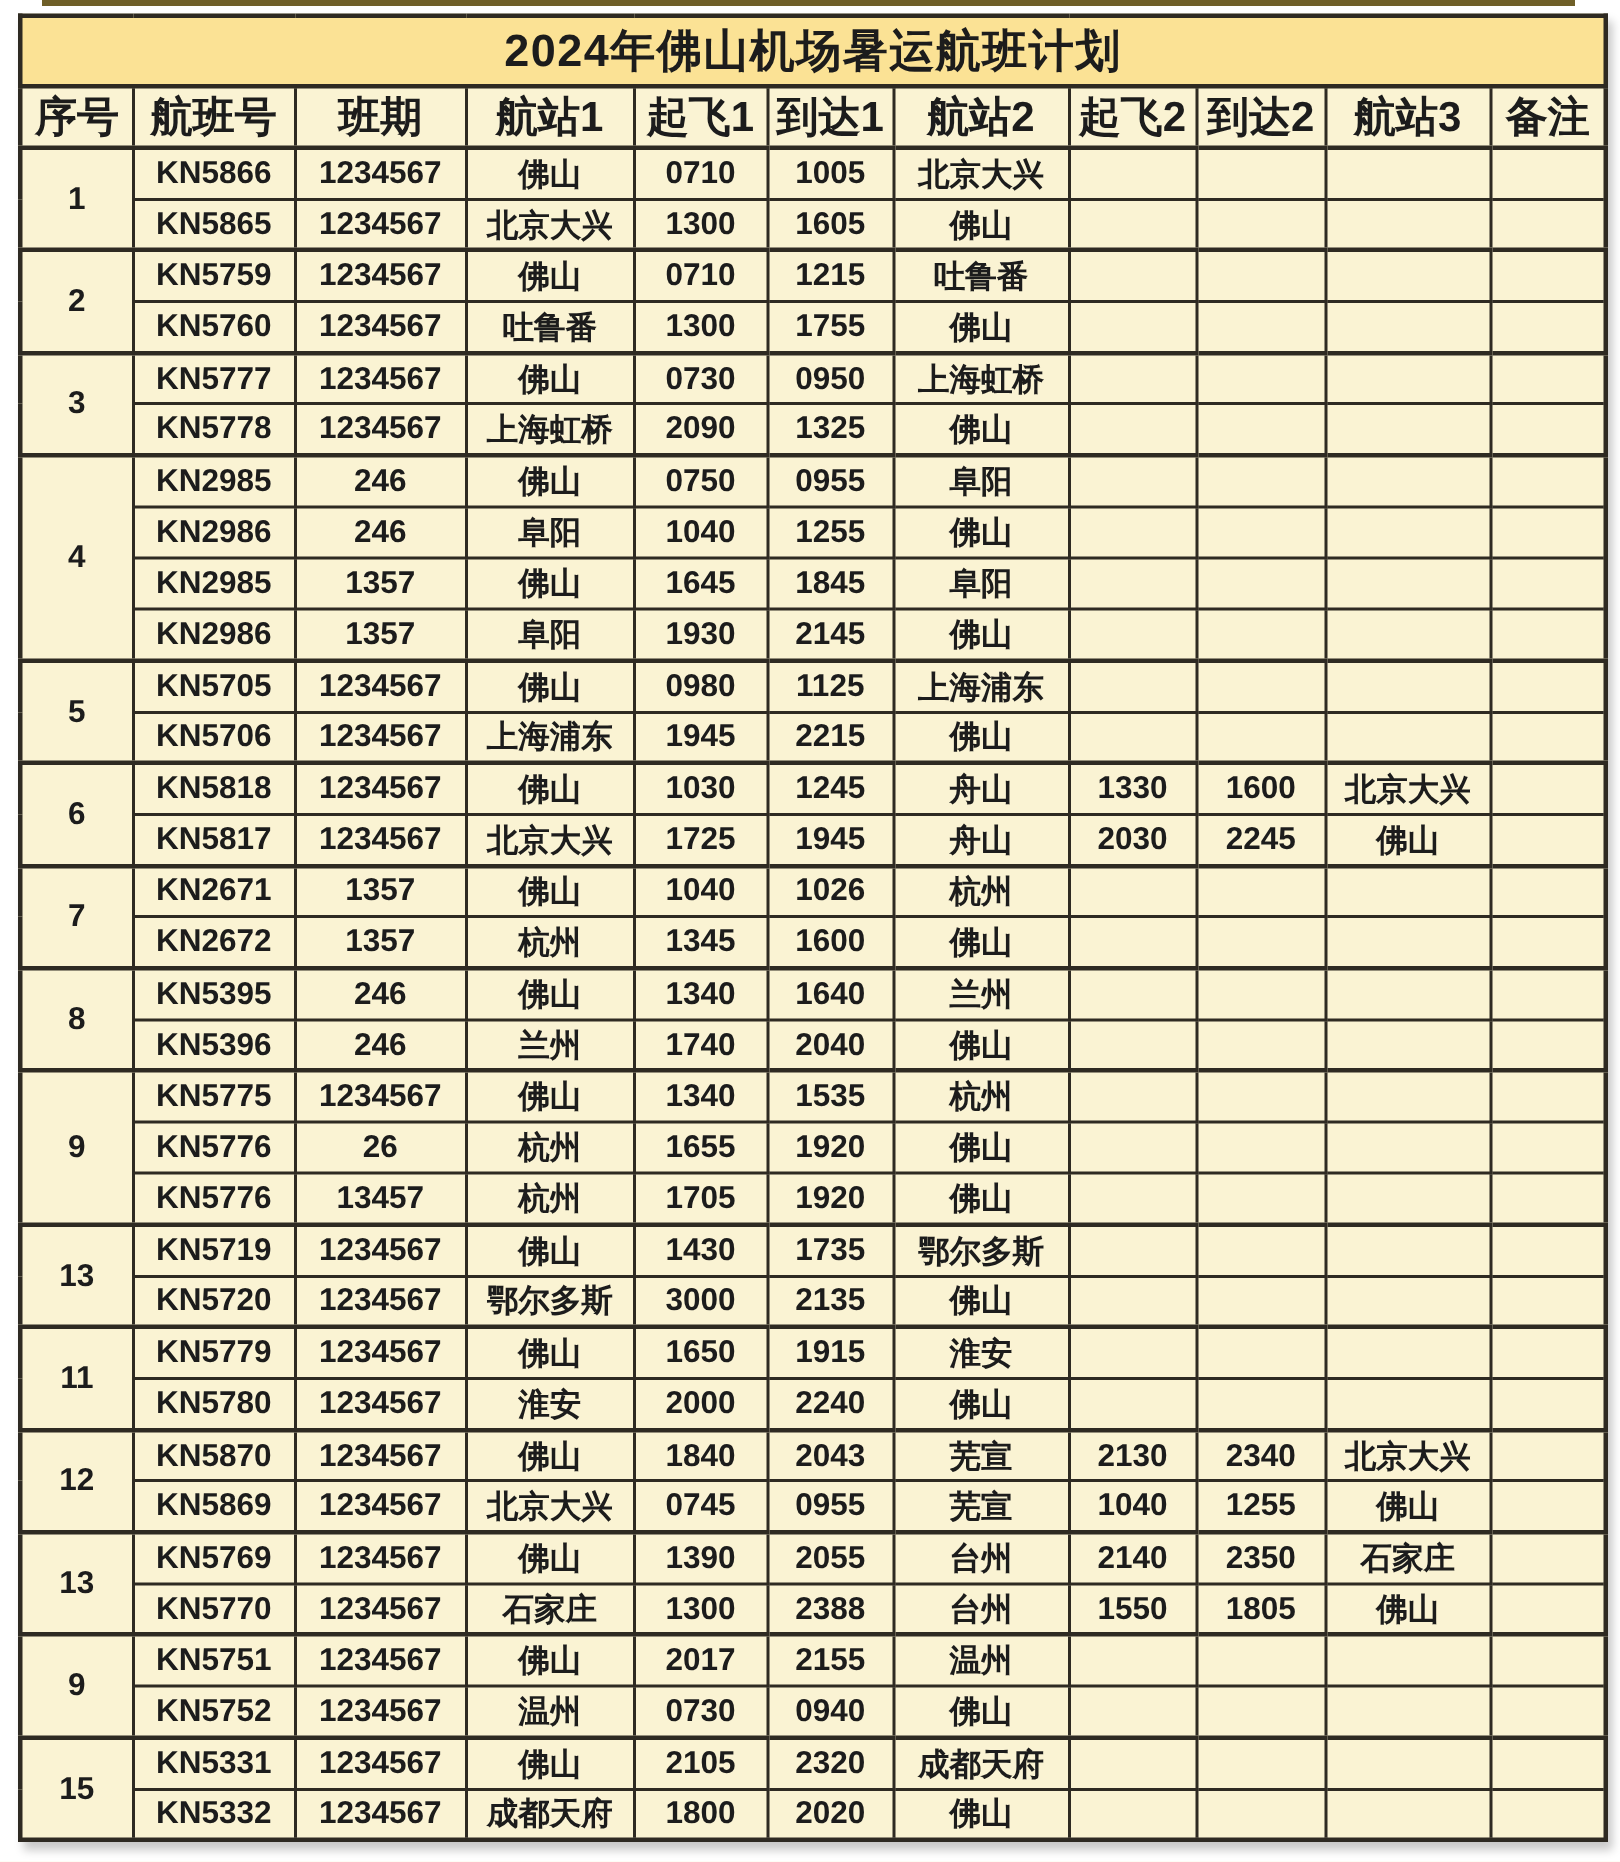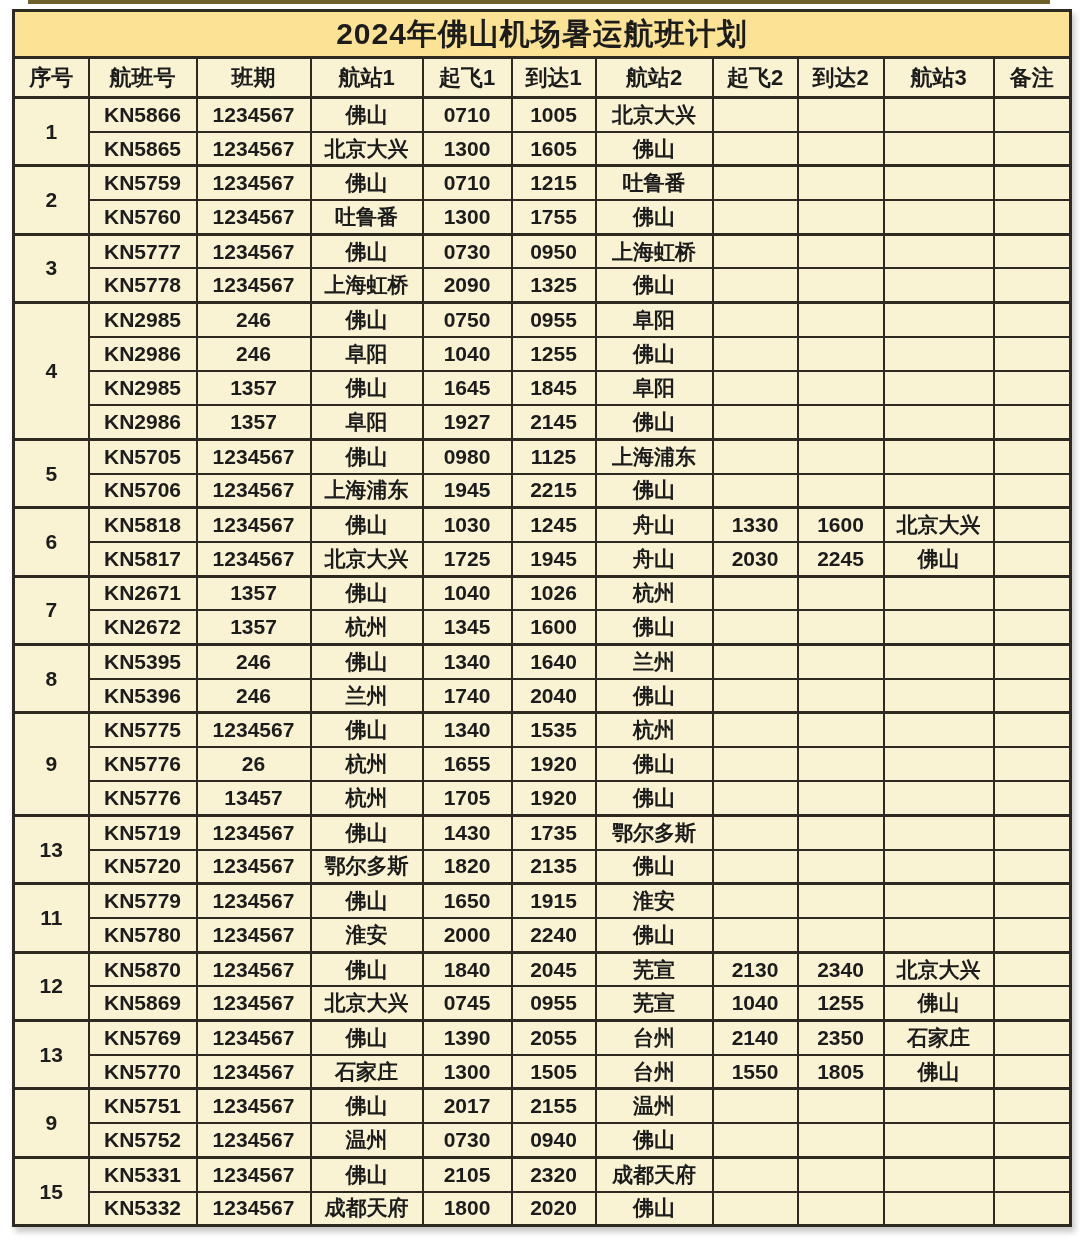--- a/index.html
+++ b/index.html
@@ -36,21 +36,21 @@
     border:3px solid var(--border);
     height:47px;
     font-size:30px;font-weight:700;letter-spacing:1px;
     text-align:center;vertical-align:middle;
   }
   tr.header-row th{
     background:var(--cell-bg);
     border:2px solid var(--border);
     border-bottom:3px solid var(--border);
     height:40px;
-    font-size:22px;font-weight:700;
+    font-size:28px;font-weight:700;
     text-align:center;vertical-align:middle;
   }
   tbody td{
     background:var(--cell-bg);
     border:2px solid var(--border);
     height:34.2px;
     font-size:21px;font-weight:600;
     text-align:center;vertical-align:middle;
     white-space:nowrap;overflow:hidden;
   }
@@ -210,21 +210,21 @@
         <td>阜阳</td>
         <td></td>
         <td></td>
         <td></td>
         <td></td>
       </tr>
       <tr>
         <td>KN2986</td>
         <td>1357</td>
         <td>阜阳</td>
-        <td>1927</td>
+        <td>1930</td>
         <td>2145</td>
         <td>佛山</td>
         <td></td>
         <td></td>
         <td></td>
         <td></td>
       </tr>
     </tbody>
     <tbody>
       <tr class="group-first">
@@ -384,21 +384,21 @@
         <td>鄂尔多斯</td>
         <td></td>
         <td></td>
         <td></td>
         <td></td>
       </tr>
       <tr>
         <td>KN5720</td>
         <td>1234567</td>
         <td>鄂尔多斯</td>
-        <td>1820</td>
+        <td>3000</td>
         <td>2135</td>
         <td>佛山</td>
         <td></td>
         <td></td>
         <td></td>
         <td></td>
       </tr>
     </tbody>
     <tbody>
       <tr class="group-first">
@@ -427,21 +427,21 @@
         <td></td>
       </tr>
     </tbody>
     <tbody>
       <tr class="group-first">
         <td rowspan="2" class="seq-cell">12</td>
         <td>KN5870</td>
         <td>1234567</td>
         <td>佛山</td>
         <td>1840</td>
-        <td>2045</td>
+        <td>2043</td>
         <td>芜宣</td>
         <td>2130</td>
         <td>2340</td>
         <td>北京大兴</td>
         <td></td>
       </tr>
       <tr>
         <td>KN5869</td>
         <td>1234567</td>
         <td>北京大兴</td>
@@ -466,21 +466,21 @@
         <td>2140</td>
         <td>2350</td>
         <td>石家庄</td>
         <td></td>
       </tr>
       <tr>
         <td>KN5770</td>
         <td>1234567</td>
         <td>石家庄</td>
         <td>1300</td>
-        <td>1505</td>
+        <td>2388</td>
         <td>台州</td>
         <td>1550</td>
         <td>1805</td>
         <td>佛山</td>
         <td></td>
       </tr>
     </tbody>
     <tbody>
       <tr class="group-first">
         <td rowspan="2" class="seq-cell">9</td>

